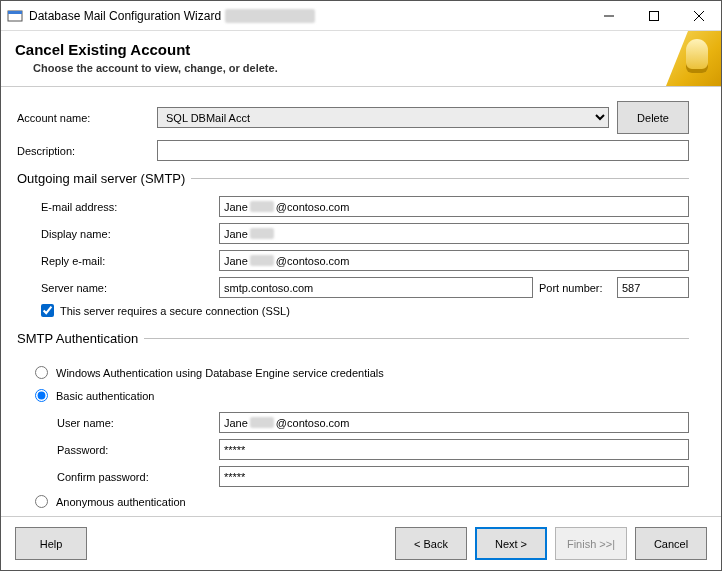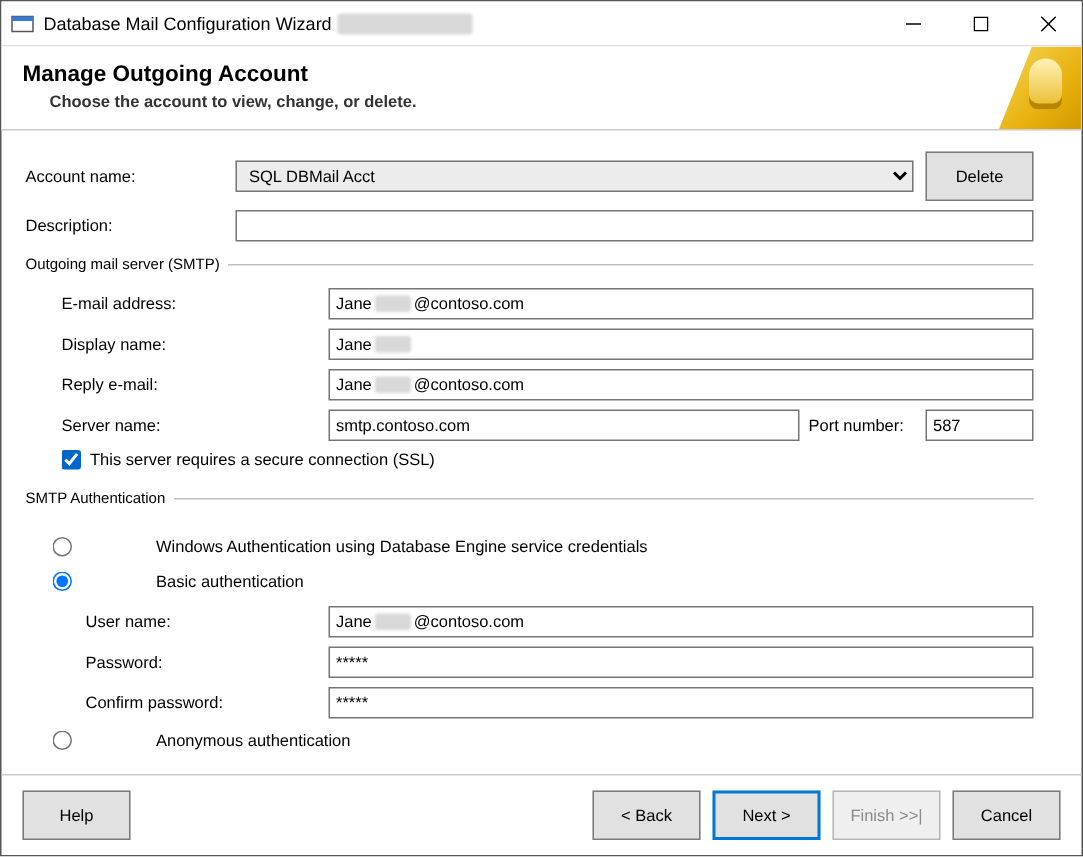--- a/index.html
+++ b/index.html
@@ -64,24 +64,24 @@
     font-size: 11px; height: 33px; min-width: 72px;
     border: 1px solid #7a7a7a; background:#e1e1e1;
     padding: 0 10px; cursor:default;
   }
   .btn.primary { border: 2px solid #0078d7; background:#e1e1e1; }
   .btn.disabled { color:#8a8a8a; border-color:#b5b5b5; background:#efefef; }
   fieldset.group {
     border: none; border-top: 1px solid #bfbfbf;
     margin: 10px 0 8px 0; padding: 10px 0 0 0;
   }
-  fieldset.group > legend { font-size: 10px; padding: 0 6px 0 0; color:#000; }
+  fieldset.group > legend { font-size: 13px; padding: 0 6px 0 0; color:#000; }
   .chk-row { display:flex; align-items:center; margin: 6px 0 4px 24px; }
   input[type=checkbox] { width:13px; height:13px; margin:0 6px 0 0; accent-color:#0066cc;}
-  .radio-row { display:flex; align-items:center; margin: 10px 0 10px 18px; gap: 48px; }
+  .radio-row { display:flex; align-items:center; margin: 10px 0 10px 18px; }
   input[type=radio] { width:13px; height:13px; margin:0 8px 0 0; }
   .auth-block { margin-left: 40px; }
   .auth-block .row { margin-bottom:6px; }
   .auth-block .albl { width: 162px; }
   
   .footer {
     border-top: 1px solid #ccc;
     padding: 10px 14px;
     display:flex; align-items:center; gap:8px;
   }
@@ -118,21 +118,21 @@
         </svg>
     </div>
     <div class="titlebtn">
       <svg width="10" height="10" viewBox="0 0 10 10">
           <path d="M0 0 L10 10 M10 0 L0 10" stroke-width="1"></path>
         </svg>
     </div>
   </div>
 
   <div class="header">
-    <div class="h1">Manage Outgoing Account</div>
+    <div class="h1">Cancel Existing Account</div>
     <div class="sub">Choose the account to view, change, or delete.</div>
     <div class="art"></div>
   </div>
 
   <div class="content">
 
     <div class="row">
       <div class="lbl">Account name:</div>
       <select style="flex:1; background:#ececec;">
         <option>SQL DBMail Acct</option>

